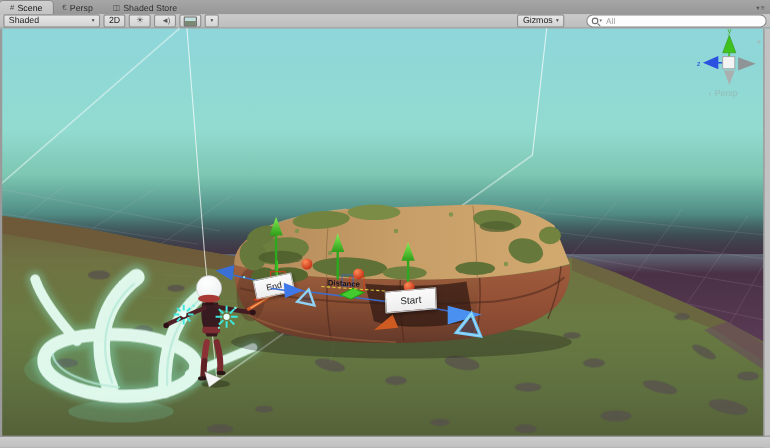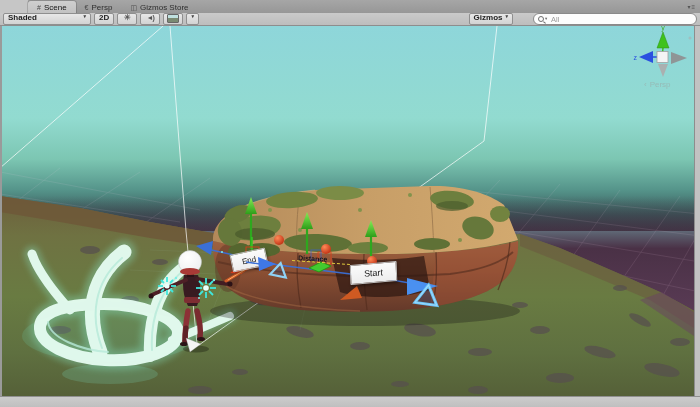--- a/index.html
+++ b/index.html
@@ -5,39 +5,39 @@
   html,body{margin:0;padding:0;background:#6a6a6a;}
   .window{
     position:relative;width:700px;height:407px;overflow:hidden;
     font-family:"Liberation Sans",sans-serif;background:#c6c6c6;
     -webkit-font-smoothing:antialiased;
   }
   
   .tabbar{
     position:absolute;top:0;left:0;right:0;height:13px;
     background:linear-gradient(#a6a6a6,#979797);
-    display:flex;align-items:flex-end;font-size:8px;color:#2e2e2e;margin-left:28px;
+    display:flex;align-items:flex-end;font-size:8px;color:#2e2e2e;
   }
   .tab{display:flex;align-items:center;gap:3px;height:12px;padding:0 9px;cursor:default;}
   .tab .ticon{font-size:7px;color:#4a4a4a;line-height:1;}
   .tab.active{background:linear-gradient(#cfcfcf,#c2c2c2);border-radius:3px 3px 0 0;color:#111;
     box-shadow:0 0 0 1px rgba(0,0,0,.15);}
   .tabbar .winmenu{margin-left:auto;margin-right:4px;align-self:center;font-size:6px;color:#555;letter-spacing:1px;}
   
   .toolbar{
     position:absolute;top:13px;left:0;right:0;height:13px;
     background:linear-gradient(#cacaca,#bdbdbd);
     border-bottom:1px solid #8d8d8d;
     display:flex;align-items:center;padding:0 3px;box-sizing:border-box;
     font-size:8px;color:#222;gap:3px;
   }
   .tbtn{
-    height:10px;display:flex;gap:3px;padding:0 4px;
+    height:10px;display:flex;align-items:center;gap:3px;padding:0 4px;
     background:linear-gradient(#e8e8e8,#d2d2d2);
-    border:1px solid #8f8f8f;border-radius:2px;line-height:1;cursor:default;font-weight:bold;
+    border:1px solid #8f8f8f;border-radius:2px;line-height:1;cursor:default;
   }
   .tbtn .arr{font-size:5px;color:#444;}
   .shaded{width:78px;justify-content:space-between;}
   .iconbtn{width:14px;justify-content:center;padding:0 2px;}
   .sun{font-size:8px;color:#5a5a5a;}
   .spk{font-size:7px;color:#555;letter-spacing:-1px;}
   .pic{width:10px;height:7px;border:1px solid #666;border-radius:1px;
        background:linear-gradient(#bfe0df 40%,#7a8a72 40%);}
   .split{width:7px;}
   .right{margin-left:auto;display:flex;align-items:center;gap:20px;}
@@ -83,21 +83,21 @@
     <div class="tab active">
       <span class="ticon">#</span>
       <span>Scene</span>
     </div>
     <div class="tab">
       <span class="ticon">€</span>
       <span>Persp</span>
     </div>
     <div class="tab">
       <span class="ticon">◫</span>
-      <span>Gizmos Store</span>
+      <span>Shaded Store</span>
     </div>
     <span class="winmenu">▾≡</span>
   </div>
 
   <div class="toolbar">
     <div class="tbtn shaded">
       <span>Shaded</span>
       <span class="arr">▾</span>
     </div>
     <div class="tbtn">

